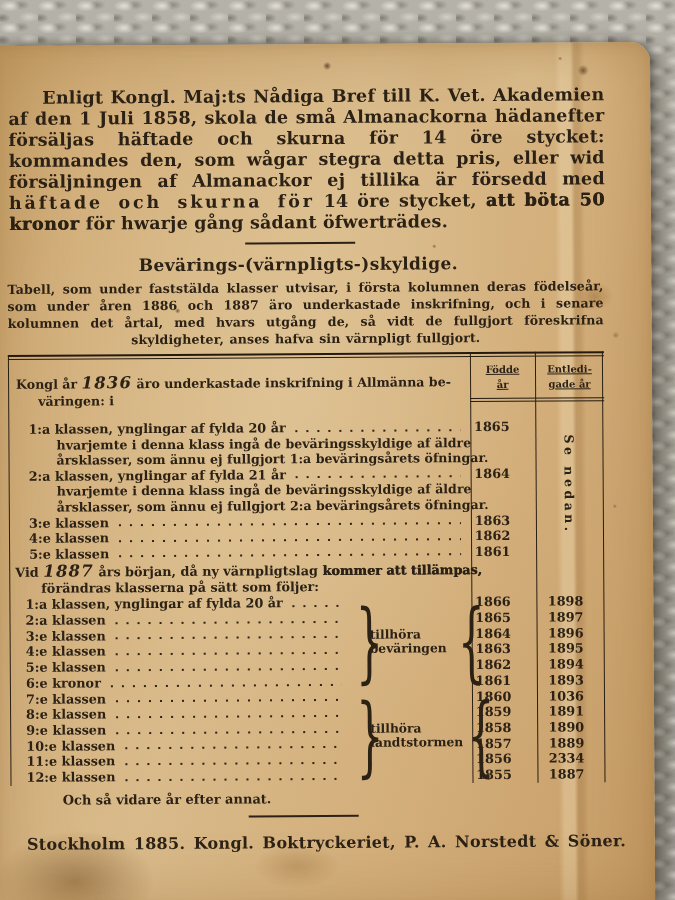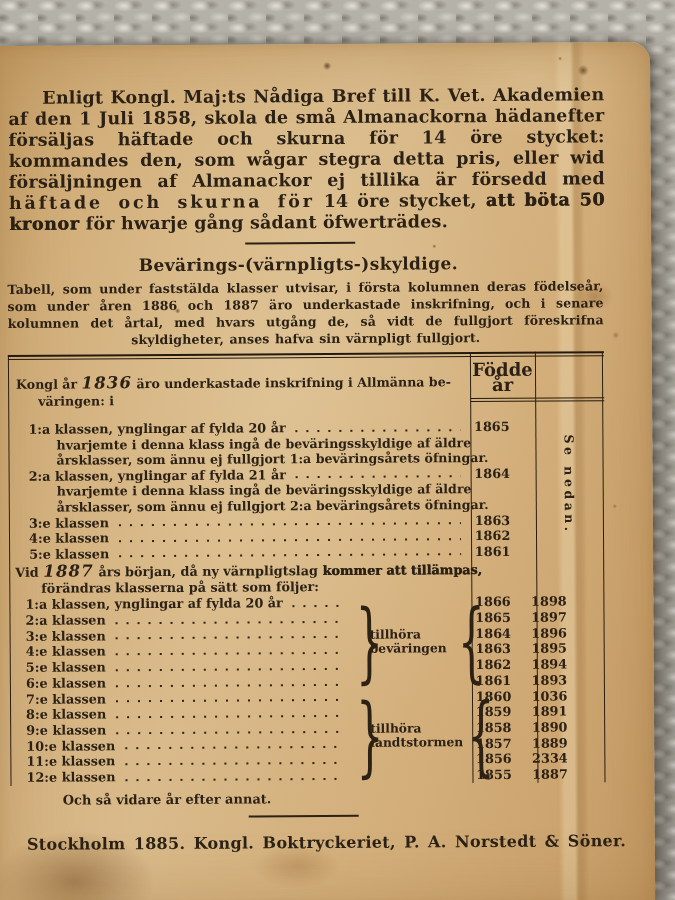--- a/index.html
+++ b/index.html
@@ -61,21 +61,21 @@
   .heading{margin:10px 20px 0 0;text-align:center;font-size:17px;font-weight:700;letter-spacing:.4px;}
   .caption{
     margin:5px 6px 0 0;font-size:12.6px;line-height:17px;font-weight:700;
     text-align:justify;text-align-last:center;letter-spacing:.1px;word-spacing:1px;
   }
 
   .tbl{position:relative;margin-top:6px;width:596px;font-weight:700;}
   .rule-top{height:5px;border-top:2.6px solid #241a0f;border-bottom:1.4px solid #241a0f;box-sizing:border-box;}
   .hdr{display:flex;height:44px;}
   .hdr .sp{width:462px;}
-  .hcell{text-align:center;font-size:18px;line-height:15px;white-space:pre-line;padding-top:5px;}
+  .hcell{text-align:center;font-size:10px;line-height:15px;white-space:pre-line;padding-top:5px;text-decoration:underline;}
   .hc1{width:65px;}
   .hc2{width:69px;}
   .hdr-underline{position:absolute;left:462px;top:46px;width:134px;height:4px;border-top:1.5px solid #241a0f;border-bottom:1.5px solid #241a0f;box-sizing:border-box;}
   .vl{position:absolute;top:0;bottom:0;width:1.4px;background:#2a1f13;}
   .vl0{left:0;}.vl1{left:462px;}.vl2{left:527px;}.vl3{left:594px;}
 
   .sec1-intro{position:absolute;top:20px;left:8px;width:452px;font-size:12.6px;line-height:17px;}
   .sec1-intro .l1{white-space:nowrap;}
   .sec1-intro .l2{margin-left:22px;}
   .yr{font-size:16.5px;letter-spacing:1.2px;font-style:italic;}
@@ -83,21 +83,21 @@
   .rows1{margin-top:18px;}
   .r{display:flex;font-size:12.8px;line-height:15.6px;}
   .c1{width:462px;display:flex;padding-left:20px;box-sizing:border-box;}
   .lbl{white-space:nowrap;}
   .dots{
     flex:1;margin:0 10px 3px 8px;
     background-image:radial-gradient(circle 1.5px at 3px 2px, #2c2115 60%, transparent 70%);
     background-size:11px 4px;background-repeat:repeat-x;background-position:left bottom;
   }
   .y1{width:43px;text-align:center;}
-  .y2{width:69px;text-align:center;}
+  .y2{width:69px;text-align:right;}
   .note{width:462px;box-sizing:border-box;padding-left:48px;font-size:12.6px;line-height:15.6px;white-space:nowrap;}
 
   .senote{
     position:absolute;left:528px;top:58px;width:65px;height:150px;
     display:flex;align-items:center;justify-content:center;
     writing-mode:vertical-rl;font-size:12.5px;letter-spacing:3.5px;
   }
 
   .sec2-intro{margin-top:2px;padding-left:6px;font-size:12.8px;line-height:16px;}
   .sec2-intro .l1{white-space:nowrap;}
@@ -132,20 +132,22 @@
     <h1 class="heading">Bevärings-(värnpligts-)skyldige.</h1>
 
     <p class="caption">Tabell, som under faststälda klasser utvisar, i första kolumnen deras födelseår, som under åren 1886 och 1887 äro underkastade inskrifning, och i senare kolumnen det årtal, med hvars utgång de, så vidt de fullgjort föreskrifna skyldigheter, anses hafva sin värnpligt fullgjort.</p>
 
     <div class="tbl">
       <div class="rule-top"></div>
       <div class="hdr">
         <div class="sp"></div>
         <div class="hcell hc1">Födde
 år</div>
+        <div class="hcell hc2">Entledi-
+gade år</div>
       </div>
       <div class="hdr-underline"></div>
       <div class="vl vl0"></div>
       <div class="vl vl1"></div>
       <div class="vl vl2"></div>
       <div class="vl vl3"></div>
 
       <div class="sec1-intro">
         <div class="l1"><span>Kongl år </span><span class="yr">1836</span><span> äro underkastade inskrifning i Allmänna be-</span></div>
         <div class="l2">väringen: i</div>
@@ -259,21 +261,21 @@
           <div class="c1b">
               <span class="lbl">5:e klassen</span>
               <span class="dots"></span>
             </div>
           <div class="bz"></div>
           <div class="y1">1862</div>
           <div class="y2">1894</div>
         </div>
         <div class="r">
           <div class="c1b">
-              <span class="lbl">6:e klassen</span>
+              <span class="lbl">6:e kronor</span>
               <span class="dots"></span>
             </div>
           <div class="bz"></div>
           <div class="y1">1861</div>
           <div class="y2">1893</div>
         </div>
         <div class="r">
           <div class="c1b">
               <span class="lbl">7:e klassen</span>
               <span class="dots"></span>

